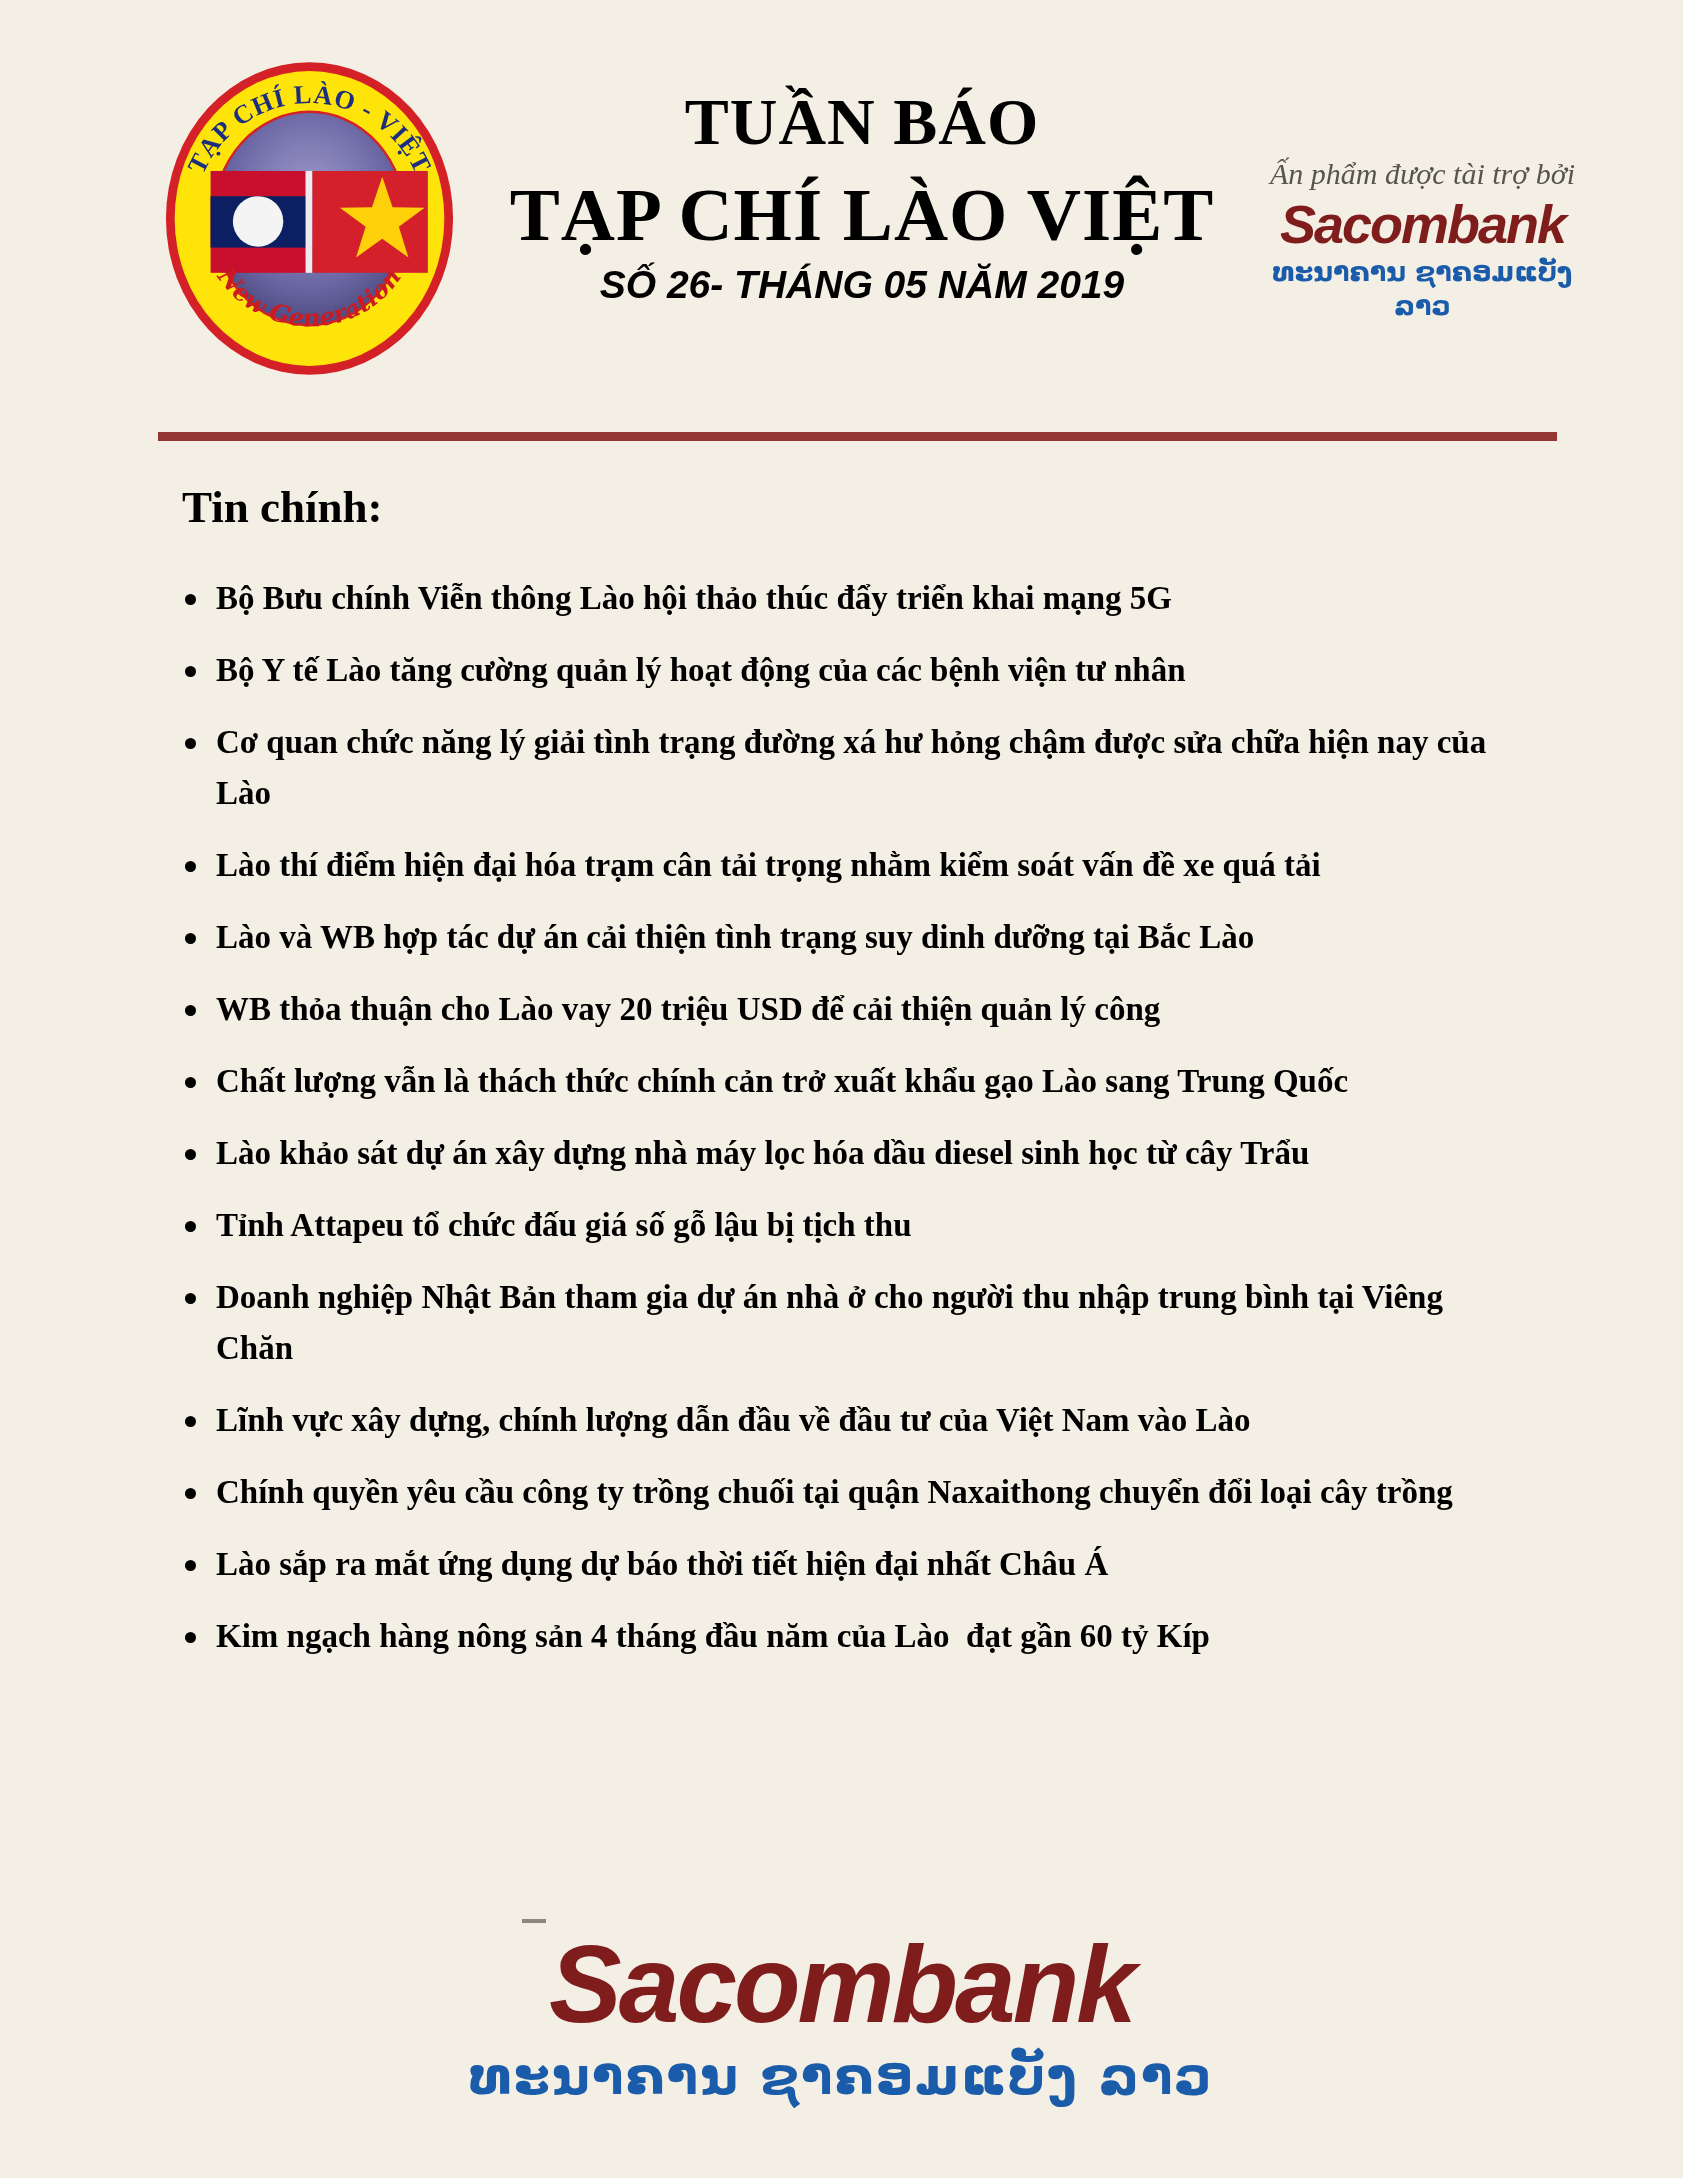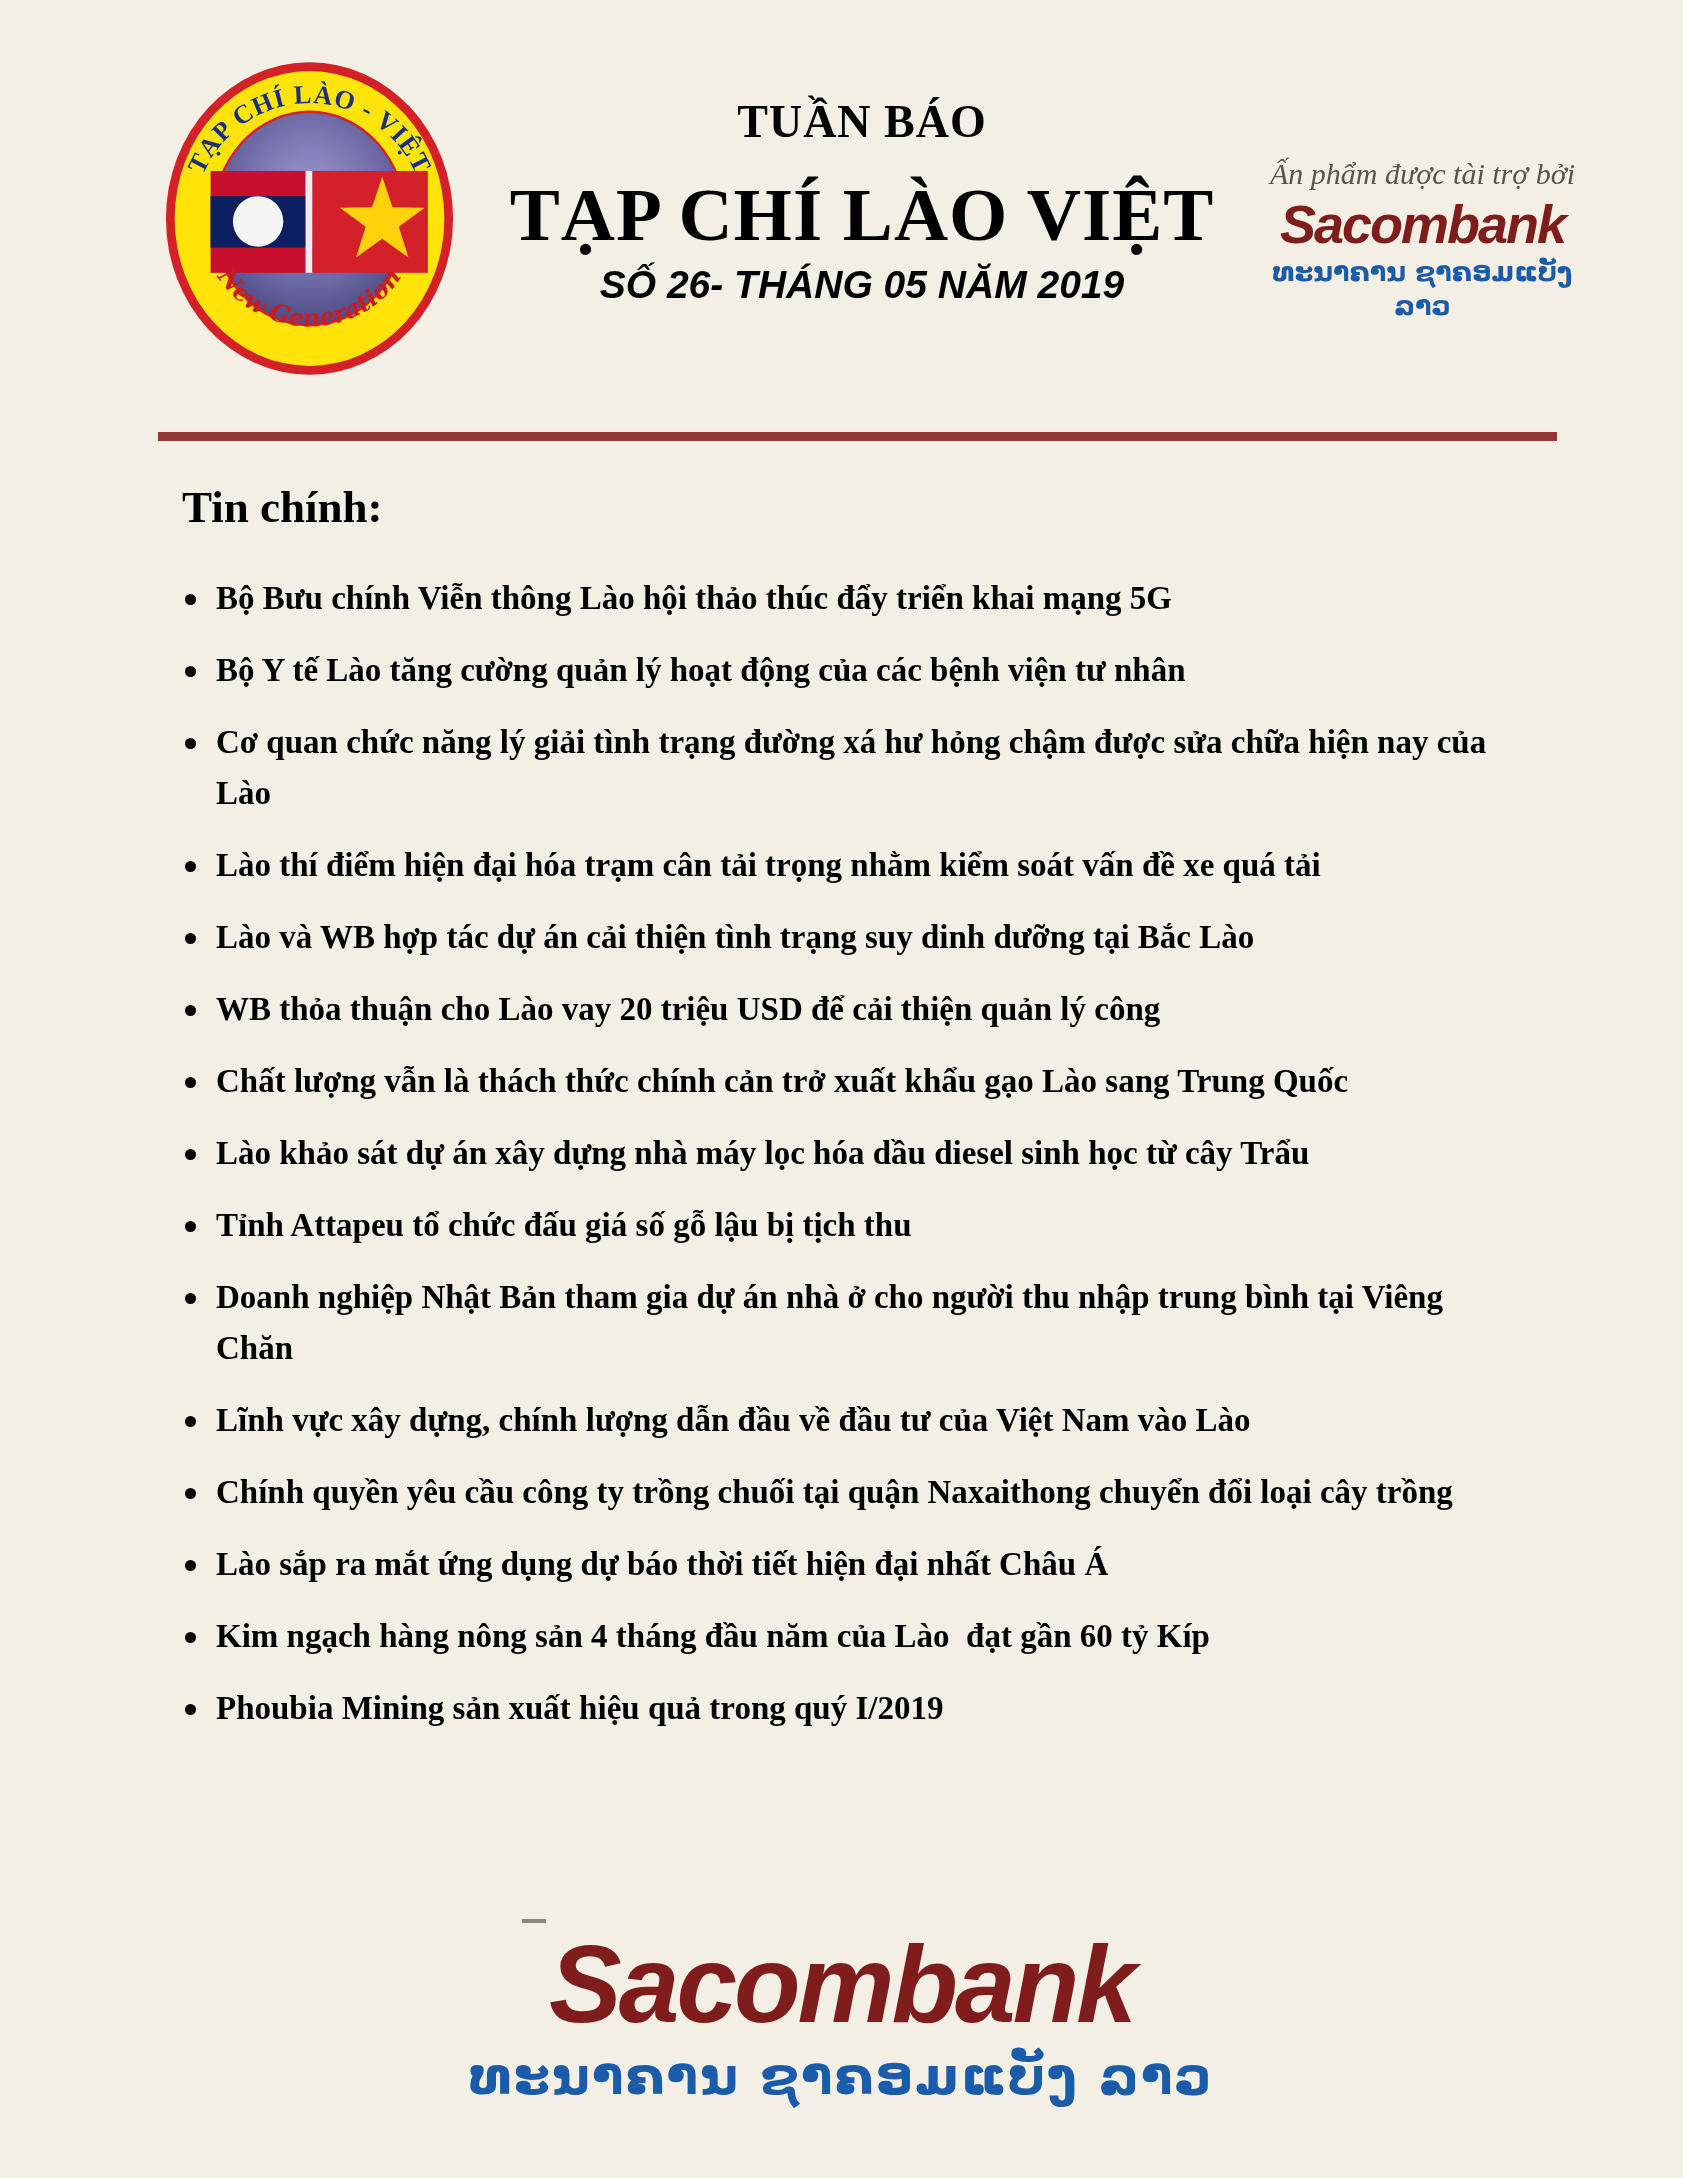--- a/index.html
+++ b/index.html
@@ -7,21 +7,21 @@
     position:relative;
     width:1683px;height:2178px;
     background:#f3efe5;
     font-family:"Liberation Serif","DejaVu Serif",serif;
     color:#000;
     overflow:hidden;
   }
   
   .logo-svg{position:absolute;left:164px;top:59px;width:291px;height:319px;}
   .title-block{position:absolute;left:446px;top:87px;width:832px;text-align:center;}
-  .title-1{font-size:46px;font-weight:bold;letter-spacing:1px;line-height:69px;}
+  .title-1{font-size:66px;font-weight:bold;letter-spacing:1px;line-height:69px;}
   .title-2{font-size:75px;font-weight:bold;letter-spacing:1px;line-height:85px;margin-top:16px;white-space:nowrap;}
   .issue-line{
     font-family:"Liberation Sans","DejaVu Sans",sans-serif;
     font-style:italic;font-weight:bold;font-size:39px;line-height:48px;margin-top:4px;
   }
   .sponsor-block{position:absolute;right:97px;top:156px;width:327px;text-align:center;}
   .sponsor-tagline{font-style:italic;font-size:30px;line-height:36px;color:#57554b;}
   .brand-word{
     font-family:"Liberation Sans","DejaVu Sans",sans-serif;
     font-weight:bold;font-style:italic;color:#7f1d1d;
@@ -172,24 +172,20 @@
         <li>
           <span class="dot"></span>
           <span class="txt">Lào sắp ra mắt ứng dụng dự báo thời tiết hiện đại nhất Châu Á</span>
         </li>
 
         <li>
           <span class="dot"></span>
           <span class="txt">Kim ngạch hàng nông sản 4 tháng đầu năm của Lào  đạt gần 60 tỷ Kíp</span>
         </li>
 
-        <li>
-          <span class="dot"></span>
-          <span class="txt">Phoubia Mining sản xuất hiệu quả trong quý I/2019</span>
-        </li>
       </ul>
   </div>
 
   <div class="footer-block">
     <div class="footer-dash"></div>
     <div class="footer-brand brand-word">Sacombank</div>
     <div class="footer-lao">ທະນາຄານ ຊາຄອມແບັງ ລາວ</div>
   </div>
 
 </div>

